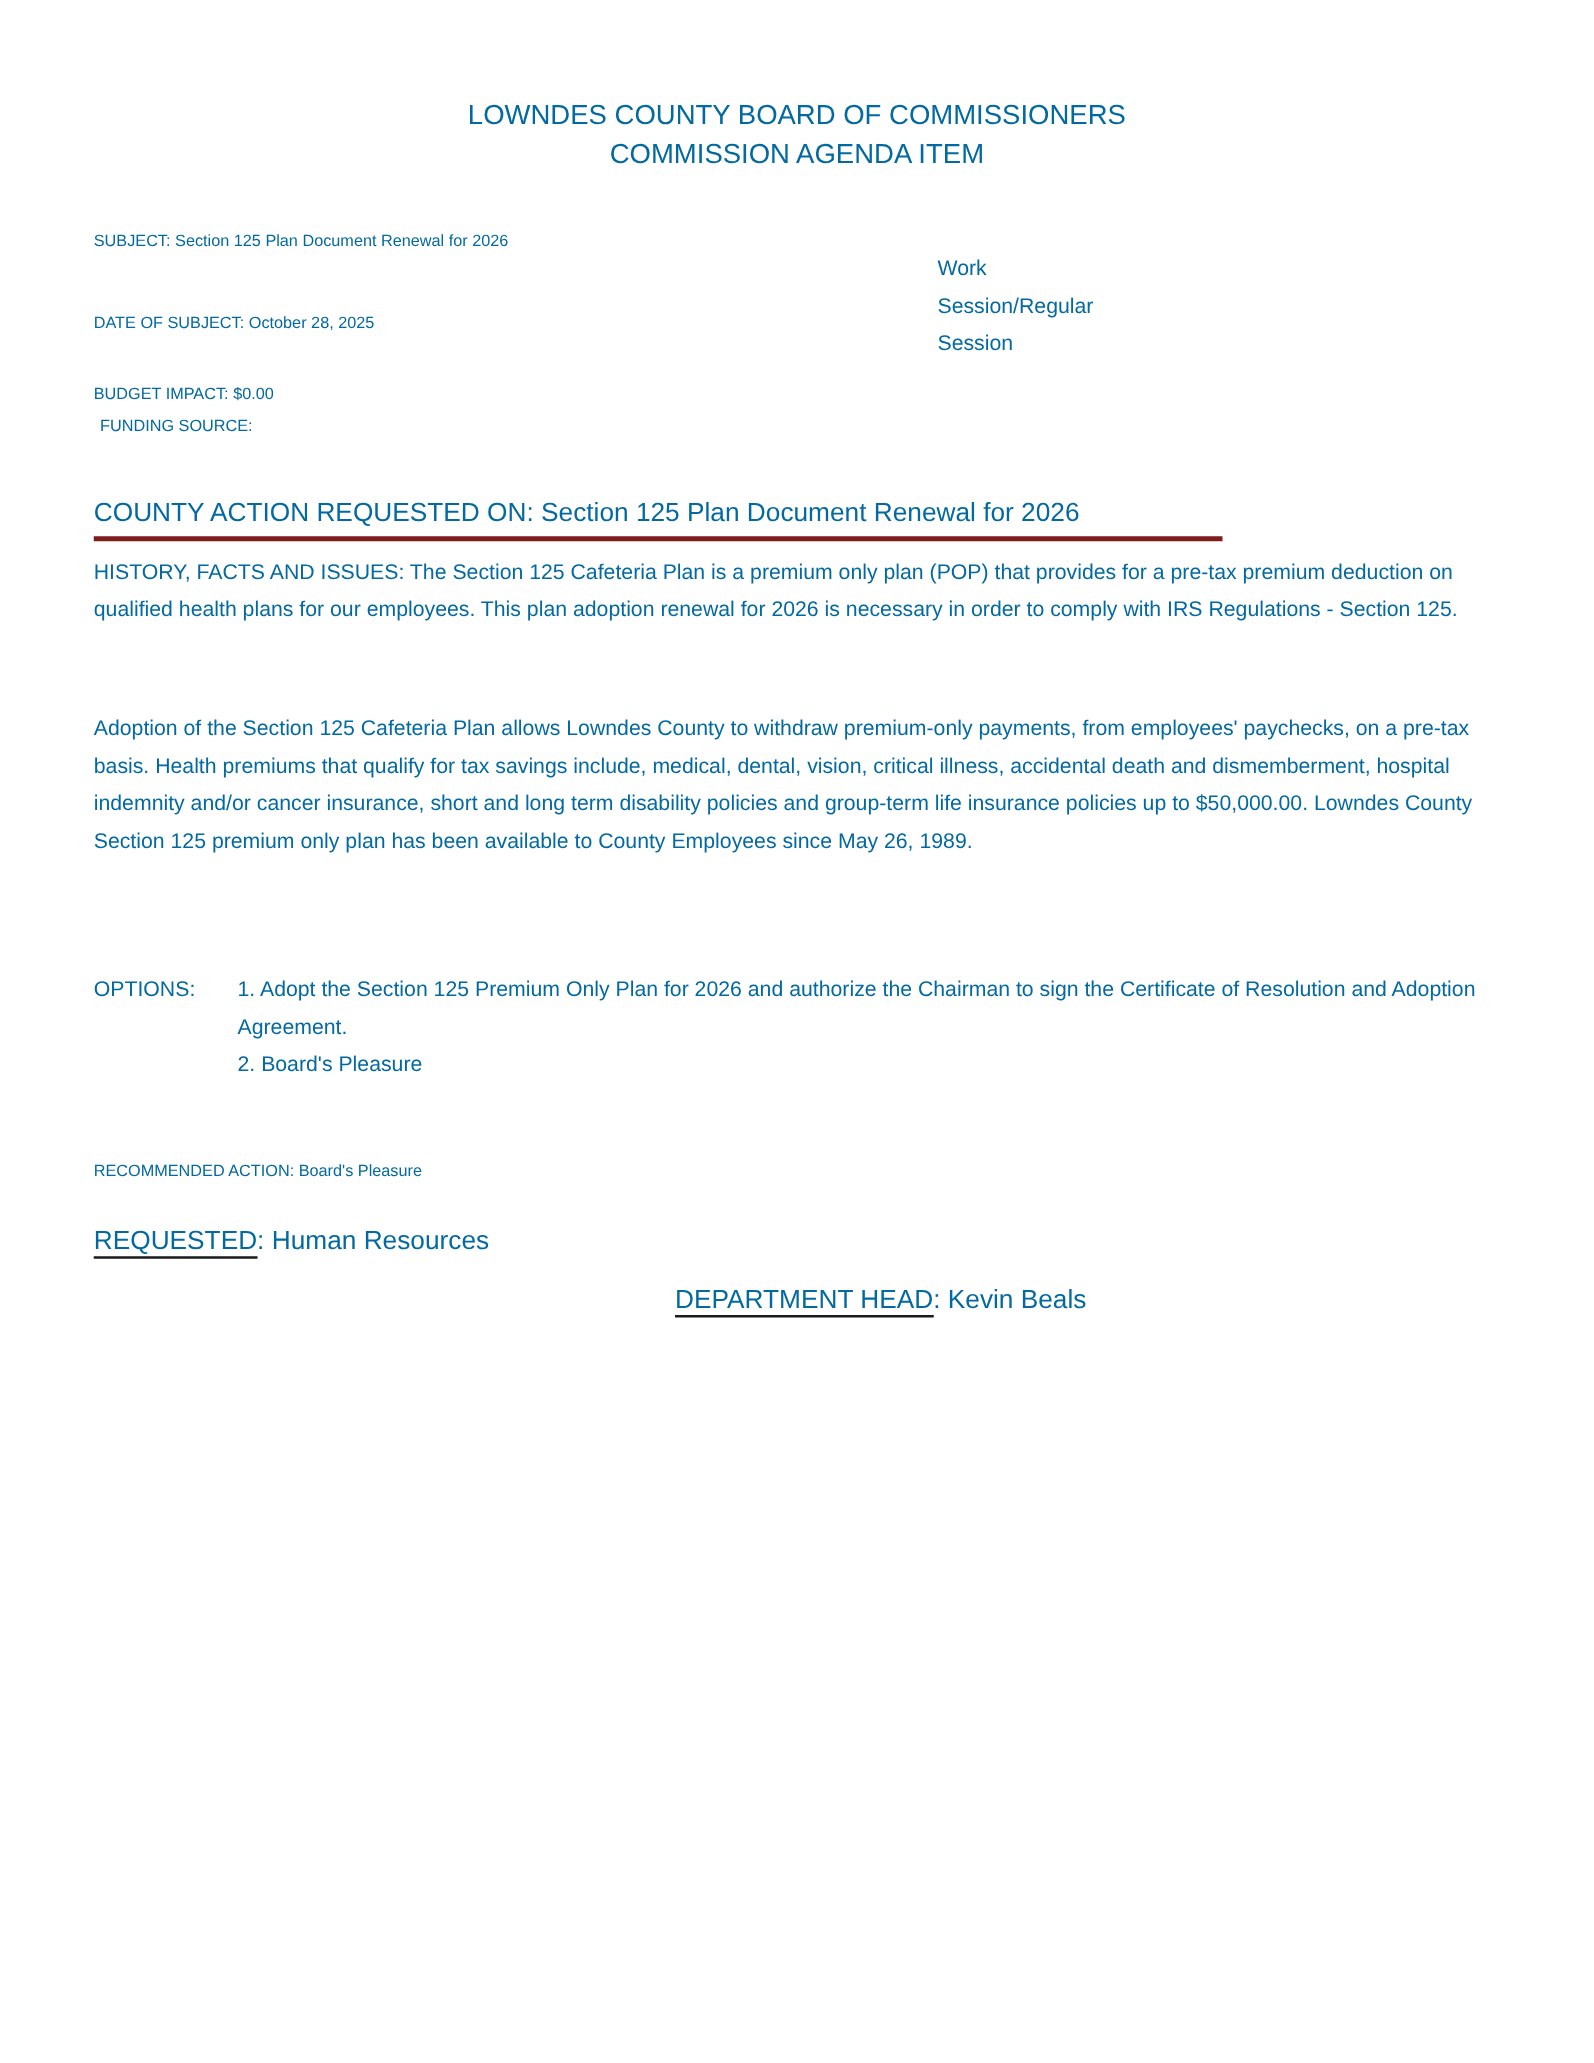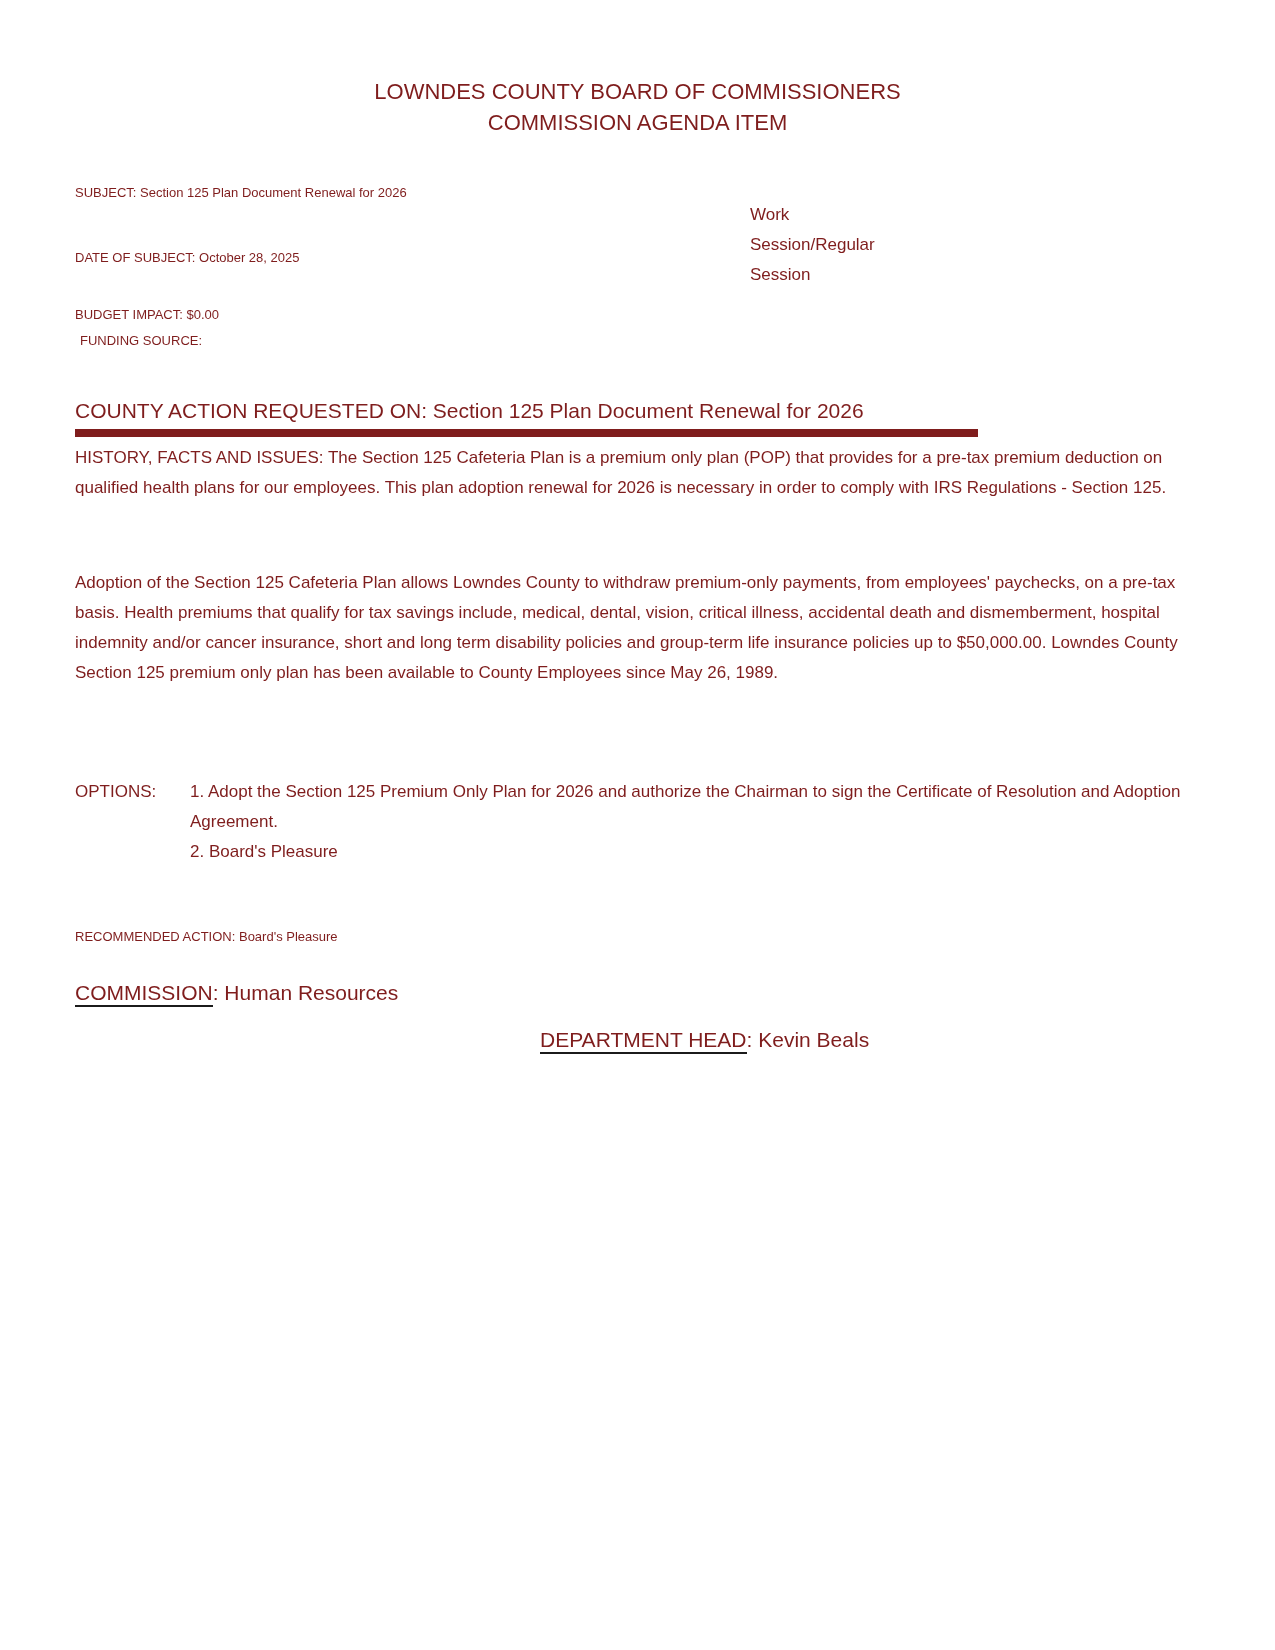--- a/index.html
+++ b/index.html
@@ -4,41 +4,41 @@
 <style>
   * { margin: 0; padding: 0; box-sizing: border-box; }
   html, body { background: #ffffff; }
   .page {
     position: relative;
     width: 1275px;
     height: 1650px;
     margin: 0 auto;
     background: #ffffff;
     font-family: "Liberation Sans", sans-serif;
-    color: #7f1d1d;
+    color: #0369a1;
     overflow: hidden;
   }
   .abs { position: absolute; }
   .doc-header {
     top: 76px;
     left: 0;
     width: 100%;
     text-align: center;
     font-size: 22px;
     line-height: 31px;
   }
   .body-text { font-size: 17px; line-height: 30px; }
   .meta-line { font-size: 13px; line-height: 26px; white-space: nowrap; }
   .session-block { font-size: 17px; line-height: 30px; }
   .action-line {
     font-size: 21px;
     line-height: 24px;
     width: 903px;
     padding-bottom: 6px;
-    border-bottom: 8px solid #7f1d1d;
+    border-bottom: 4px solid #7f1d1d;
     white-space: nowrap;
   }
   .para { width: 1135px; }
   .options-items { width: 1005px; }
   .options-item { margin-bottom: 0; }
   .u { border-bottom: 2px solid #1b1b1b; padding-bottom: 1px; }
   .dept-line { font-size: 21px; line-height: 26px; white-space: nowrap; }
 </style>
 </head>
 <body>
@@ -93,21 +93,21 @@
     <div class="options-item">1. Adopt the Section 125 Premium Only Plan for 2026 and authorize the Chairman to sign the Certificate of Resolution and Adoption Agreement.</div>
     <div class="options-item">2. Board's Pleasure</div>
   </div>
 
   <div class="abs meta-line" style="top:924px; left:75px;">
     <span>RECOMMENDED ACTION:</span>
     <span>Board's Pleasure</span>
   </div>
 
   <div class="abs dept-line" style="top:980px; left:75px;">
-    <span class="u">COMMISSION</span><span>:</span>
+    <span class="u">REQUESTED</span><span>:</span>
     <span>Human Resources</span>
   </div>
   <div class="abs dept-line" style="top:980px; left:540px;margin-top:47px;">
     <span class="u">DEPARTMENT HEAD</span><span>:</span>
     <span>Kevin Beals</span>
   </div>
 
 
 </div>
 

